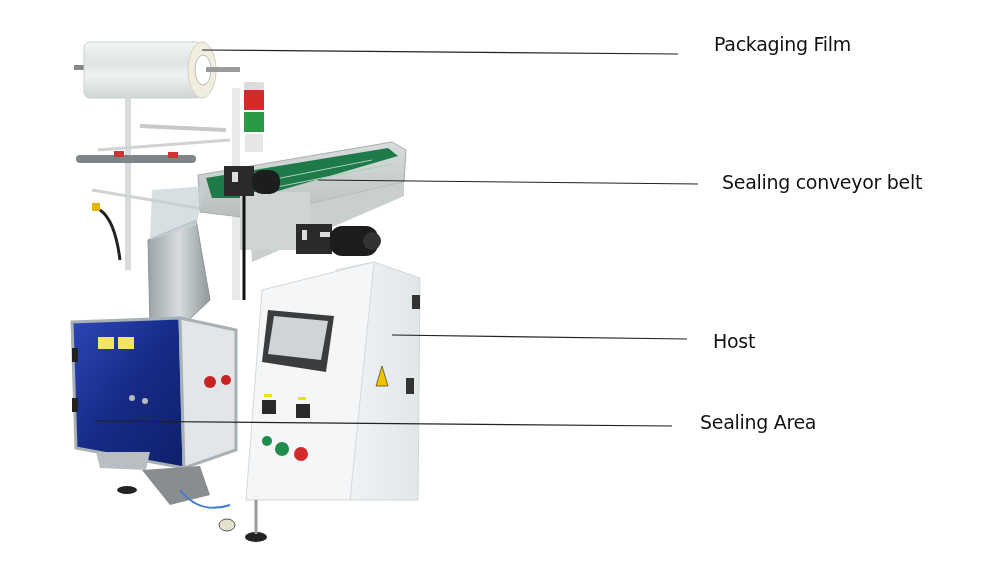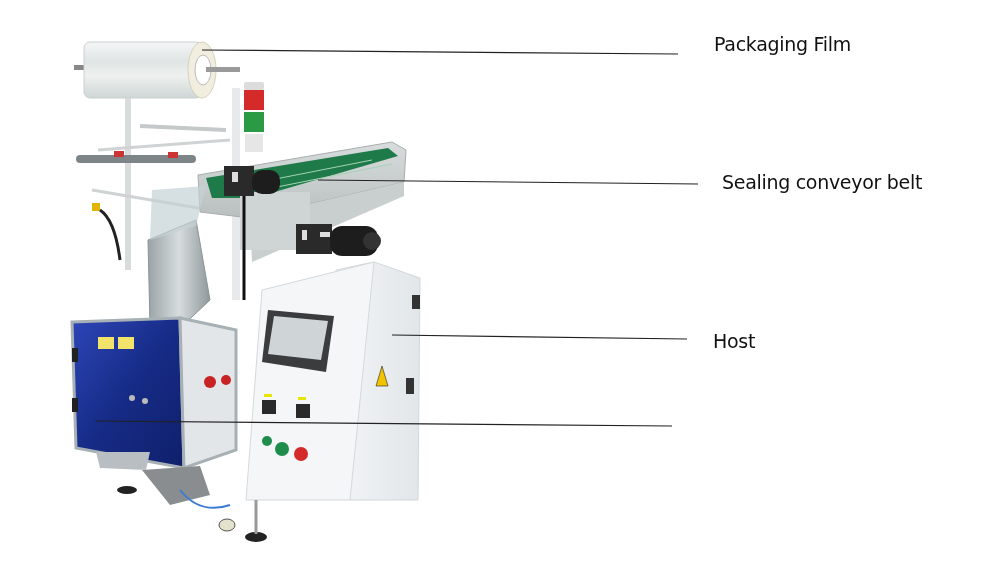--- a/index.html
+++ b/index.html
@@ -152,14 +152,15 @@
       <line x1="202" y1="50" x2="678" y2="54" stroke="#222222" stroke-width="1.2"></line>
       <line x1="318" y1="180" x2="698" y2="184" stroke="#222222" stroke-width="1.2"></line>
       <line x1="392" y1="335" x2="687" y2="339" stroke="#222222" stroke-width="1.2"></line>
       <line x1="95" y1="421" x2="672" y2="426" stroke="#222222" stroke-width="1.2"></line>
     </g>
   </svg>
 
   <div class="label" style="left:714px; top:33px;">Packaging Film</div>
   <div class="label" style="left:722px; top:171px;">Sealing conveyor belt</div>
   <div class="label" style="left:713px; top:330px;">Host</div>
+  <div class="label" style="left:700px; top:411px;">Sealing Area</div>
 
 </div>
 
 </body></html>

